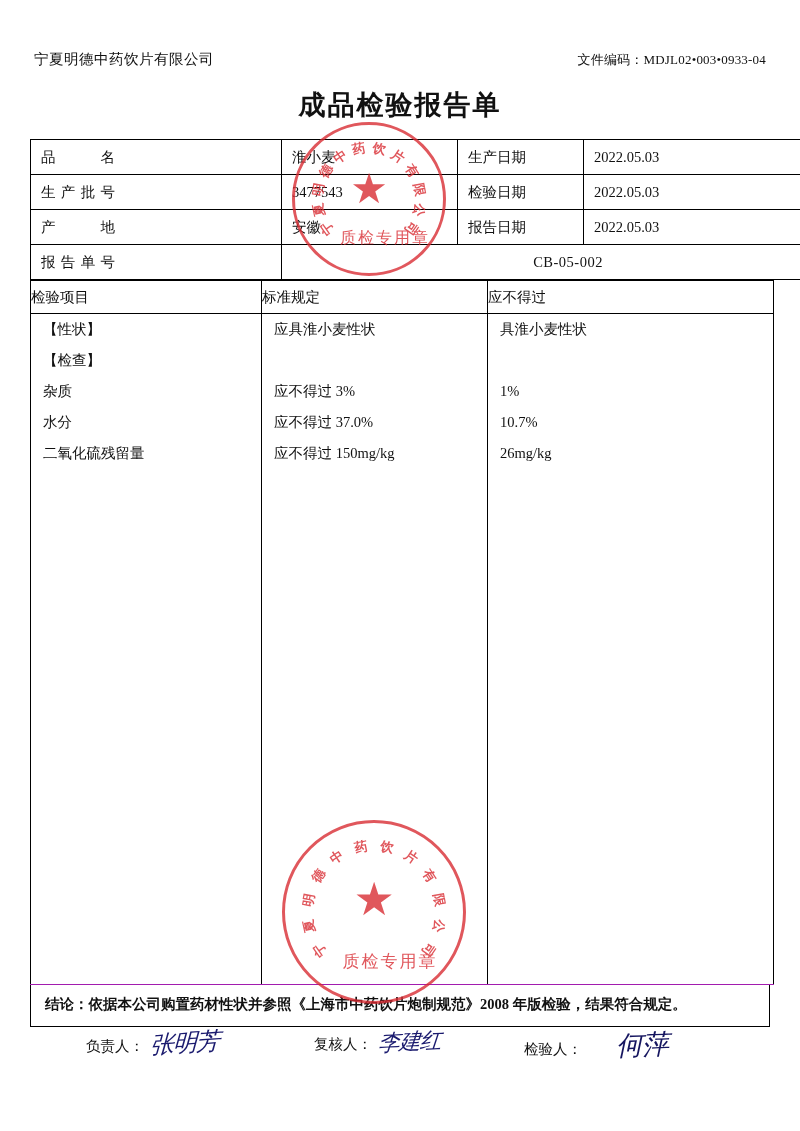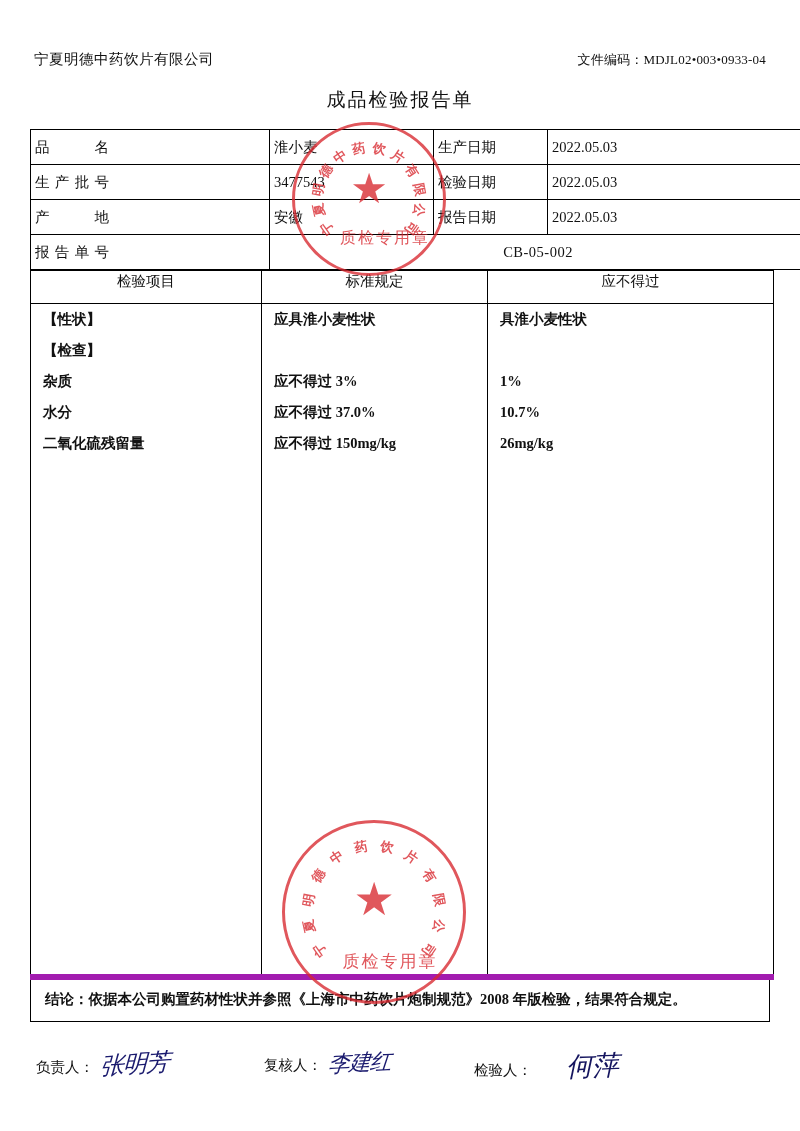--- a/index.html
+++ b/index.html
@@ -32,37 +32,37 @@
   }
   .company-name {
     letter-spacing: 0.5px;
   }
   .doc-code {
     font-size: 13px;
     letter-spacing: 0.2px;
   }
   .title {
     text-align: center;
-    font-size: 19px;
-    font-weight: normal;
+    font-size: 27px;
+    font-weight: bold;
     letter-spacing: 2px;
     margin: 12px 0 16px 0;
   }
   
   table.main {
     width: 100%;
     border-collapse: collapse;
     table-layout: fixed;
     position: relative;
     z-index: 2;
   }
   table.main td {
     border: 1px solid #000;
     font-size: 14.5px;
-    padding: 6px 4px;
+    padding: 6px 10px;
     vertical-align: middle;
     height: 22px;
   }
   .lbl {
     width: 90px;
     white-space: nowrap;
   }
   .lbl-sp {
     display: inline-block;
     width: 74px;
@@ -103,29 +103,27 @@
     vertical-align: top;
   }
   table.results td:first-child { border-left: 1px solid #000; }
   .res-head td {
     border-top: 1px solid #000;
     border-bottom: 1px solid #000;
     height: 32px;
   }
   .res-head .htxt {
     display: block;
-    text-align: center;
-    padding-top: 1px;
+    padding-top: 7px;
     font-size: 14.5px;
   }
   .res-body td {
-    border-bottom: 6px solid #a21caf;
+    border-bottom: 1px solid #a21caf;
     height: 670px;
     padding: 22px 0 0 0;
-    font-weight: bold;
   }
   .item-line {
     height: 31px;
     line-height: 31px;
     padding-left: 12px;
     font-size: 14.5px;
     white-space: nowrap;
   }
   .c1 { width: 230px; }
   .c2 { width: 225px; }
@@ -138,24 +136,25 @@
     font-size: 14.5px;
     line-height: 1.75;
     padding: 7px 14px 9px 14px;
     position: relative;
     z-index: 2;
     font-weight: bold;
   }
   
   .signatures {
     display: flex;
-    margin-top: 26px;
+    margin-top: 0;
     padding: 0 6px;
     font-size: 14.5px;
     align-items: flex-start;
+    justify-content: flex-end;
   }
   .sig {
     display: flex;
     align-items: baseline;
   }
   .sig-1 { width: 228px; }
   .sig-2 { width: 210px; }
   .sig-3 { width: 240px; gap: 20px; }
   .sig-label { white-space: nowrap; }
   .hand {

